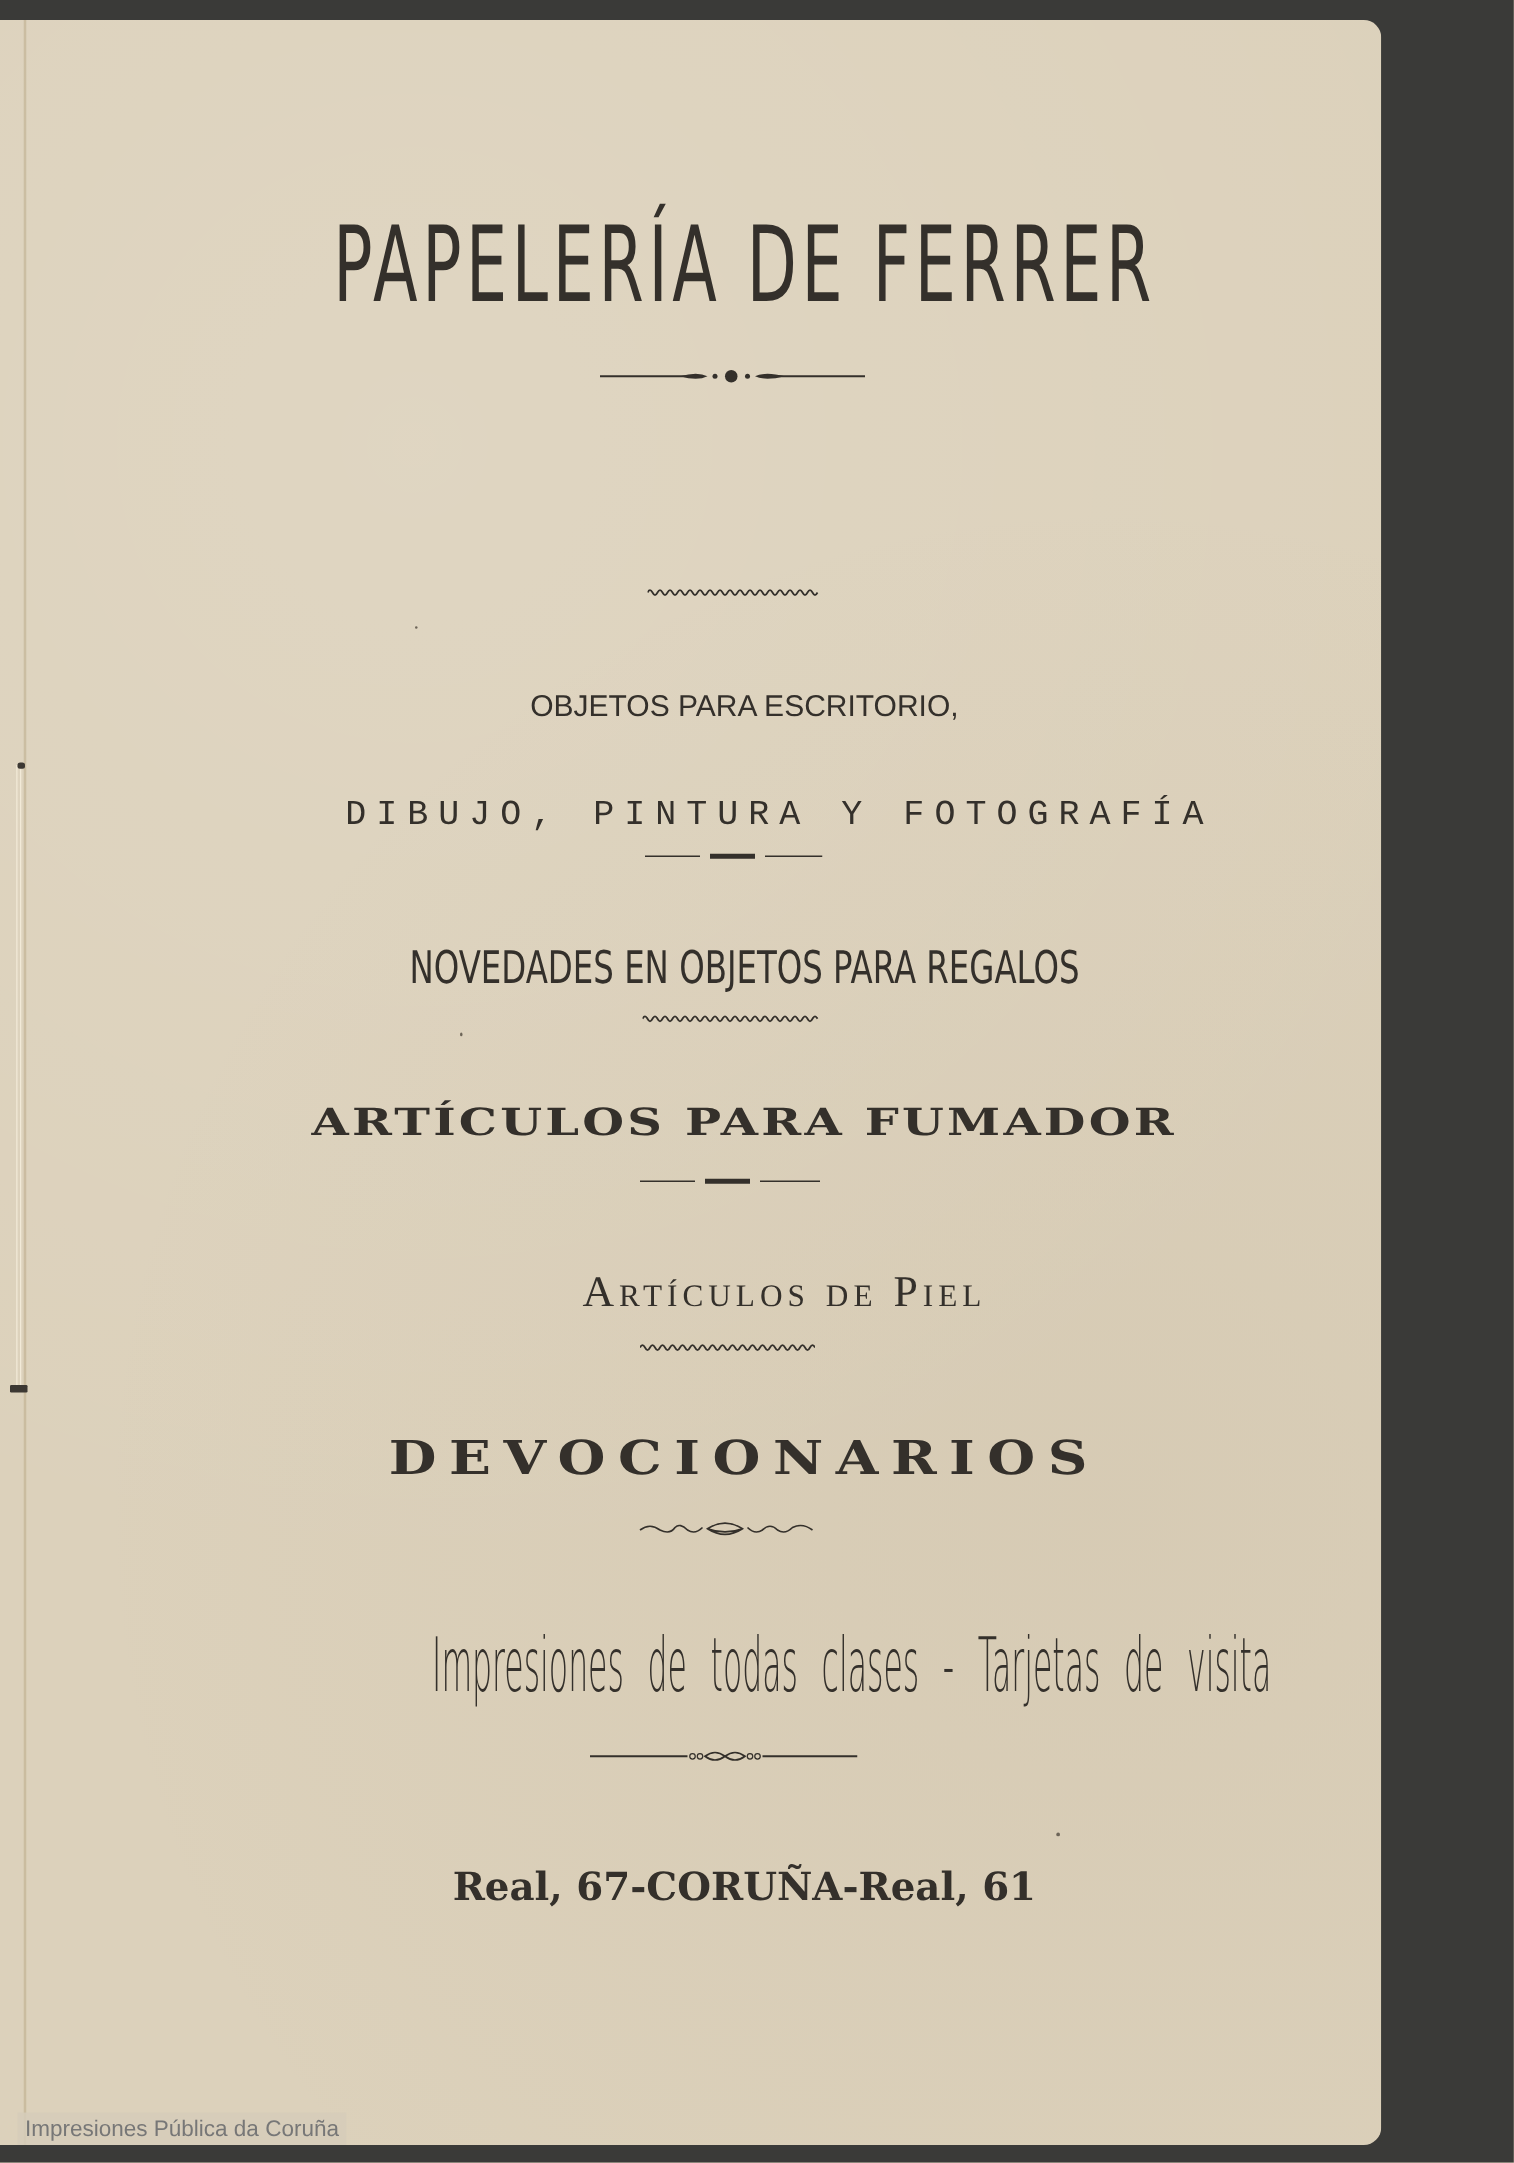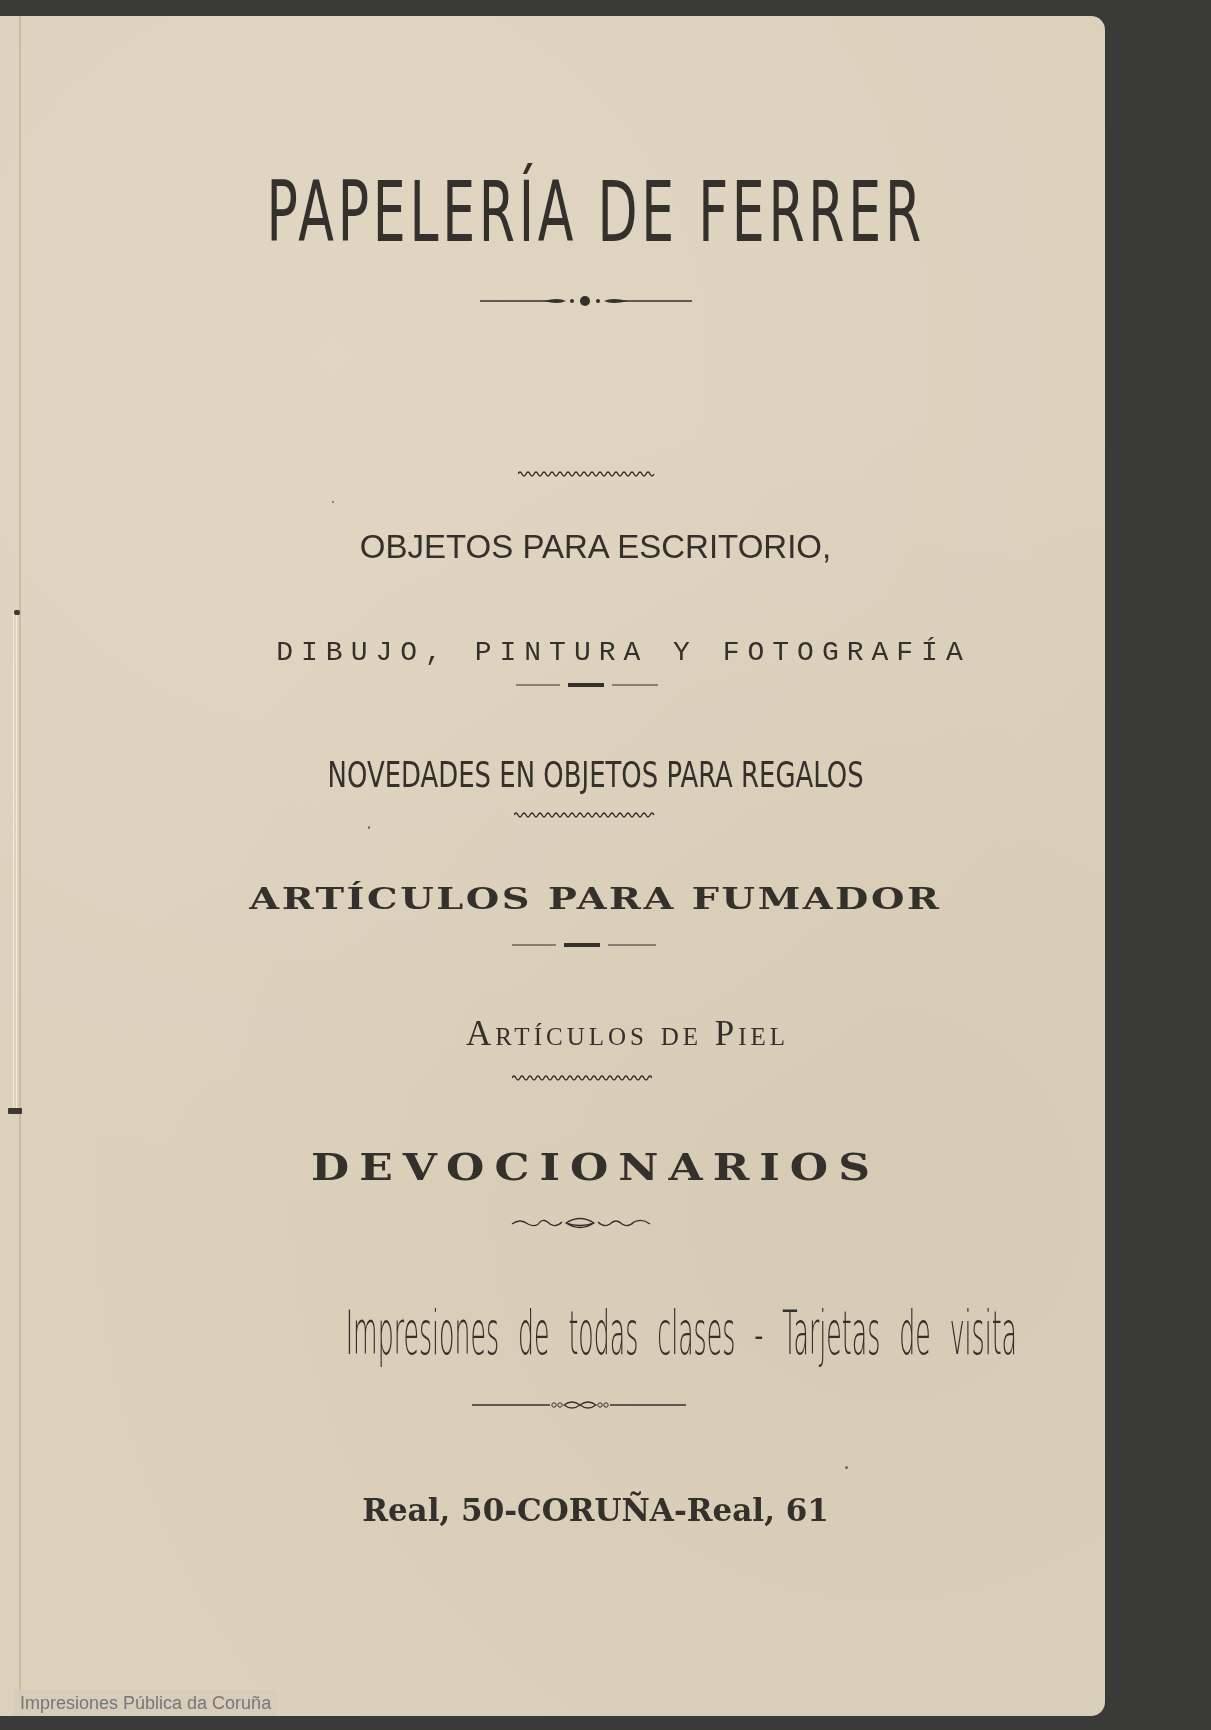--- a/index.html
+++ b/index.html
@@ -35,21 +35,21 @@
   .title {
     top:146px; font-family:"DejaVu Sans", sans-serif; font-size:84px;
     letter-spacing:6px; transform:scaleX(0.62); transform-origin:596px 0;
     font-weight:normal; line-height:100px;
   }
   .l-papeles {
     top:390px; font-family:"Liberation Serif", serif; font-size:38px;
     letter-spacing:5px; line-height:44px;
   }
   .l-objetos {
-    top:511px; font-family:"Liberation Sans", sans-serif; font-size:33px;
+    top:530px; font-family:"Liberation Sans", sans-serif; font-size:24px;
     line-height:40px;
   }
   .l-dibujo {
     top:620px; font-family:Liberation Mono, monospace; font-size:28px;
     letter-spacing:8px; line-height:34px;padding-left:28px;
   }
   .l-novedades {
     top:738px; font-family:"DejaVu Sans", sans-serif; font-size:36px;
     transform:scaleX(0.72); transform-origin:596px 0; line-height:42px;
   }
@@ -153,20 +153,20 @@
     <line x1="0" y1="7" x2="78" y2="7" stroke="#34302b" stroke-width="1.6"></line>
     <circle cx="82" cy="7" r="2.2" stroke="#34302b" fill="none"></circle>
     <circle cx="88" cy="7" r="2.2" stroke="#34302b" fill="none"></circle>
     <path d="M92 7 Q100 1 108 7 Q100 13 92 7 Z" stroke="#34302b" fill="none" stroke-width="1.3"></path>
     <path d="M108 7 Q116 1 124 7 Q116 13 108 7 Z" stroke="#34302b" fill="none" stroke-width="1.3"></path>
     <circle cx="128" cy="7" r="2.2" stroke="#34302b" fill="none"></circle>
     <circle cx="134" cy="7" r="2.2" stroke="#34302b" fill="none"></circle>
     <line x1="138" y1="7" x2="214" y2="7" stroke="#34302b" stroke-width="1.6"></line>
   </svg>
 
-  <div class="line l-real">Real, 50-CORUÑA-Real, 61</div>
+  <div class="line l-real">Real, 67-CORUÑA-Real, 61</div>
 
   <div class="speck" style="left:845px; top:1450px;"></div>
   <div class="speck" style="left:368px; top:810px; width:2px; height:3px;"></div>
   <div class="speck" style="left:332px; top:485px; width:2px; height:2px;"></div>
 </div>
 
 <div class="watermark">Impresiones Pública da Coruña</div>
 
 </body></html>

